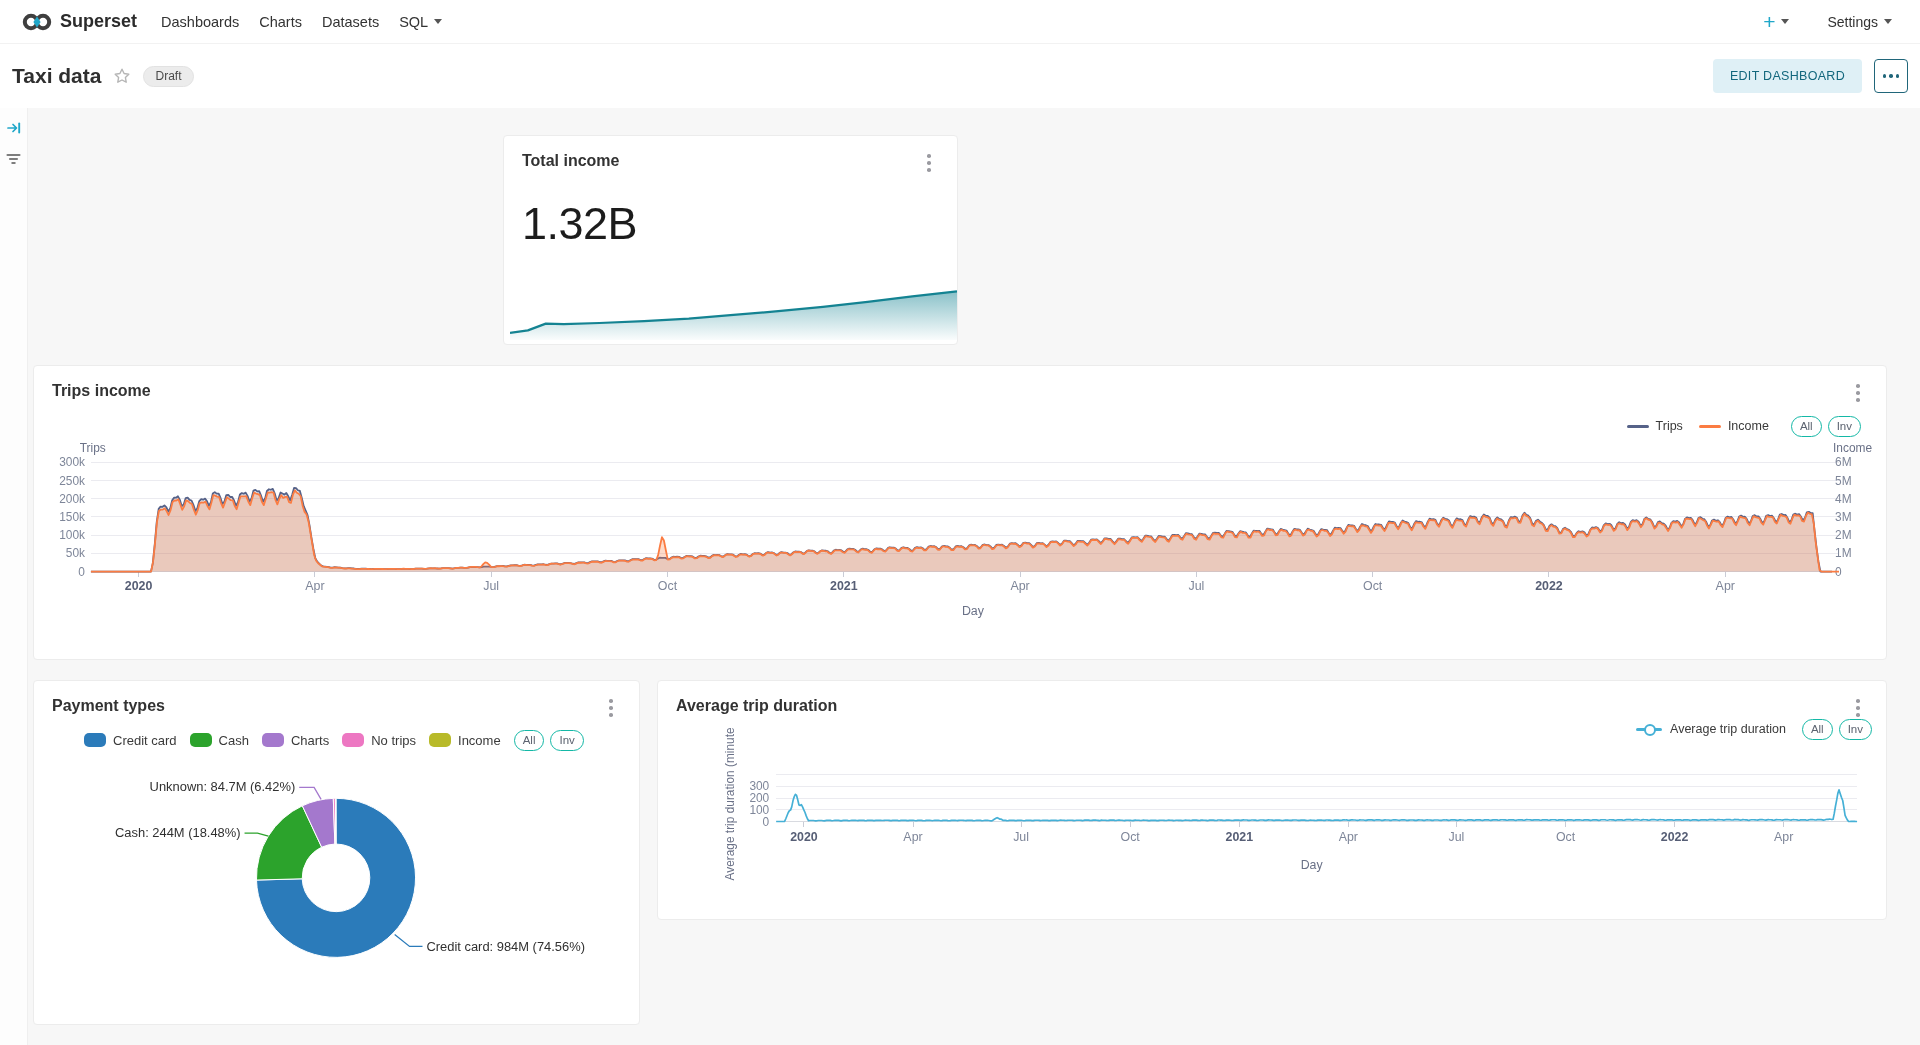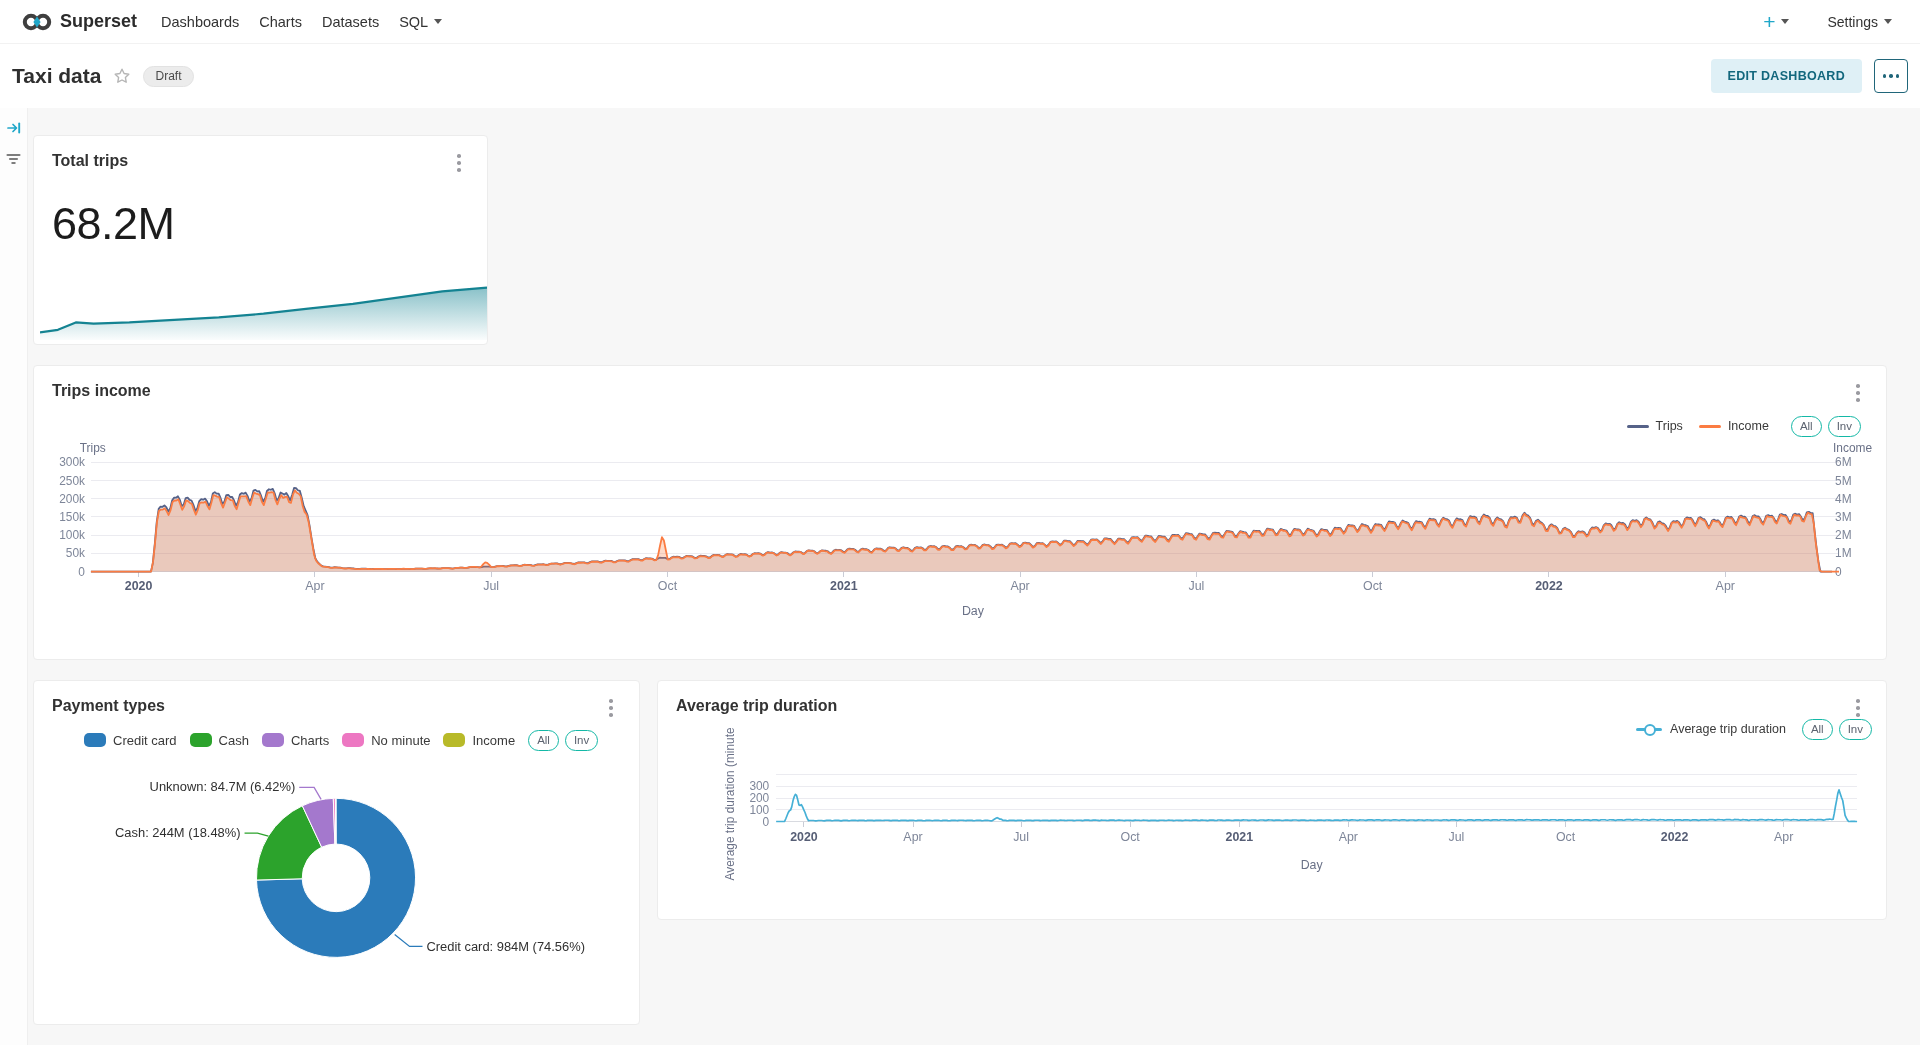--- a/index.html
+++ b/index.html
@@ -23,21 +23,21 @@
   .settings{font-size:14px;color:#333;display:flex;align-items:center;cursor:pointer}
 
   
   .pageheader{height:64px;background:#fff;display:flex;align-items:center;justify-content:space-between;
               padding:0 12px;box-sizing:border-box}
   .ph-left{display:flex;align-items:center;gap:12px}
   .page-title{font-size:21px;font-weight:700;color:#2f2f2f;margin:0}
   .fav{background:none;border:none;padding:0;cursor:pointer;display:flex}
   .badge{font-size:12px;color:#4a4a4a;background:#ececec;border:1px solid #e2e2e2;border-radius:11px;padding:2.5px 11px}
   .ph-right{display:flex;align-items:center;gap:12px}
-  .edit-btn{background:#dff0f6;color:#12677d;font-size:12.5px;font-weight:700;letter-spacing:.3px;
+  .edit-btn{background:#dff0f6;color:#12677d;font-size:12.5px;font-weight:400;letter-spacing:.3px;
             border:none;border-radius:4px;padding:10px 17px;cursor:pointer}
   .more-btn{width:34px;height:34px;border:1.4px solid #20667a;border-radius:4px;background:#fff;
             display:flex;align-items:center;justify-content:center;gap:3px;cursor:pointer}
   .more-btn i{width:3.5px;height:3.5px;border-radius:50%;background:#20667a}
 
   
   .dash{position:relative;height:937px;background:#f7f7f7}
   .filterbar{position:absolute;left:0;top:0;bottom:0;width:28px;background:#fdfdfd;border-right:1px solid #efefef;
              display:flex;flex-direction:column;align-items:center;padding-top:12px;gap:16px;box-sizing:border-box;z-index:2}
   .filter-btn{background:none;border:none;padding:0;cursor:pointer;display:flex}
@@ -133,40 +133,40 @@
     </button>
     <button class="filter-btn">
       <svg width="15" height="14" viewBox="0 0 15 14">
         <line x1="1.5" y1="3" x2="13.5" y2="3" stroke="#7d7d7d" stroke-width="2.1" stroke-linecap="round"></line>
         <line x1="4" y1="7" x2="11" y2="7" stroke="#7d7d7d" stroke-width="2.1" stroke-linecap="round"></line>
         <line x1="6.3" y1="11" x2="8.7" y2="11" stroke="#7d7d7d" stroke-width="2.1" stroke-linecap="round"></line>
       </svg>
     </button>
   </div>
 
-  <section class="card" style="left:33px;top:27px;width:455px;height:210px">
-    <h2 class="card-h">Total trips</h2>
+
+  <section class="card" style="left:503px;top:27px;width:455px;height:210px">
+    <h2 class="card-h">Total income</h2>
     <div class="kebab">
         <i></i>
         <i></i>
         <i></i>
       </div>
-    <div class="big-number">68.2M</div>
+    <div class="big-number">1.32B</div>
     <svg class="spark" preserveAspectRatio="none" viewBox="0 0 447 78">
         <defs>
-          <linearGradient id="sg0" x1="0" y1="0" x2="0" y2="1">
+          <linearGradient id="sg1" x1="0" y1="0" x2="0" y2="1">
             <stop offset="0%" stop-color="#148392" stop-opacity="0.5"></stop>
             <stop offset="100%" stop-color="#148392" stop-opacity="0.02"></stop>
           </linearGradient>
         </defs>
-        <path d="M0.0,70.3 L17.9,67.8 L35.8,60.4 L53.6,61.6 L89.4,60.4 L134.1,57.9 L178.8,55.4 L223.5,51.7 L268.2,46.7 L312.9,41.8 L357.6,35.6 L402.3,29.4 L447.0,25.6 L447,78 L0,78 Z" fill="url(#sg0)" stroke="none"></path>
-        <path d="M0.0,70.3 L17.9,67.8 L35.8,60.4 L53.6,61.6 L89.4,60.4 L134.1,57.9 L178.8,55.4 L223.5,51.7 L268.2,46.7 L312.9,41.8 L357.6,35.6 L402.3,29.4 L447.0,25.6" fill="none" stroke="#148392" stroke-width="2.2" stroke-linejoin="round"></path>
+        <path d="M0.0,70.9 L17.9,68.4 L35.8,61.6 L53.6,62.2 L89.4,61.0 L134.1,59.1 L178.8,56.6 L223.5,52.9 L268.2,49.2 L312.9,44.9 L357.6,39.9 L402.3,34.3 L447.0,29.4 L447,78 L0,78 Z" fill="url(#sg1)" stroke="none"></path>
+        <path d="M0.0,70.9 L17.9,68.4 L35.8,61.6 L53.6,62.2 L89.4,61.0 L134.1,59.1 L178.8,56.6 L223.5,52.9 L268.2,49.2 L312.9,44.9 L357.6,39.9 L402.3,34.3 L447.0,29.4" fill="none" stroke="#148392" stroke-width="2.2" stroke-linejoin="round"></path>
       </svg>
   </section>
-
 
   <section class="card" style="left:33px;top:257px;width:1854px;height:295px">
     <h2 class="card-h">Trips income</h2>
     <div class="kebab">
         <i></i>
         <i></i>
         <i></i>
       </div>
     <div class="legend-row" style="top:50px;right:25px">
       <div class="leg-item">
@@ -247,21 +247,21 @@
       <div class="leg-item">
         <span class="leg-swatch" style="background: rgb(44, 163, 44);"></span>
         <span>Cash</span>
       </div>
       <div class="leg-item">
         <span class="leg-swatch" style="background: rgb(164, 120, 205);"></span>
         <span>Charts</span>
       </div>
       <div class="leg-item">
         <span class="leg-swatch" style="background: rgb(237, 119, 194);"></span>
-        <span>No minute</span>
+        <span>No trips</span>
       </div>
       <div class="leg-item">
         <span class="leg-swatch" style="background: rgb(184, 186, 41);"></span>
         <span>Income</span>
       </div>
       <button class="pill" style="margin-left:0">All</button>
       <button class="pill">Inv</button>
     </div>
     <svg class="chart-svg" viewBox="0 0 607 345">
         <path d="M303.00,118.00 A80 80 0 1 1 223.03,200.21 L269.01,198.94 A34 34 0 1 0 303.00,164.00 Z" fill="#2b7bba" stroke="#fff" stroke-width="1"></path>

